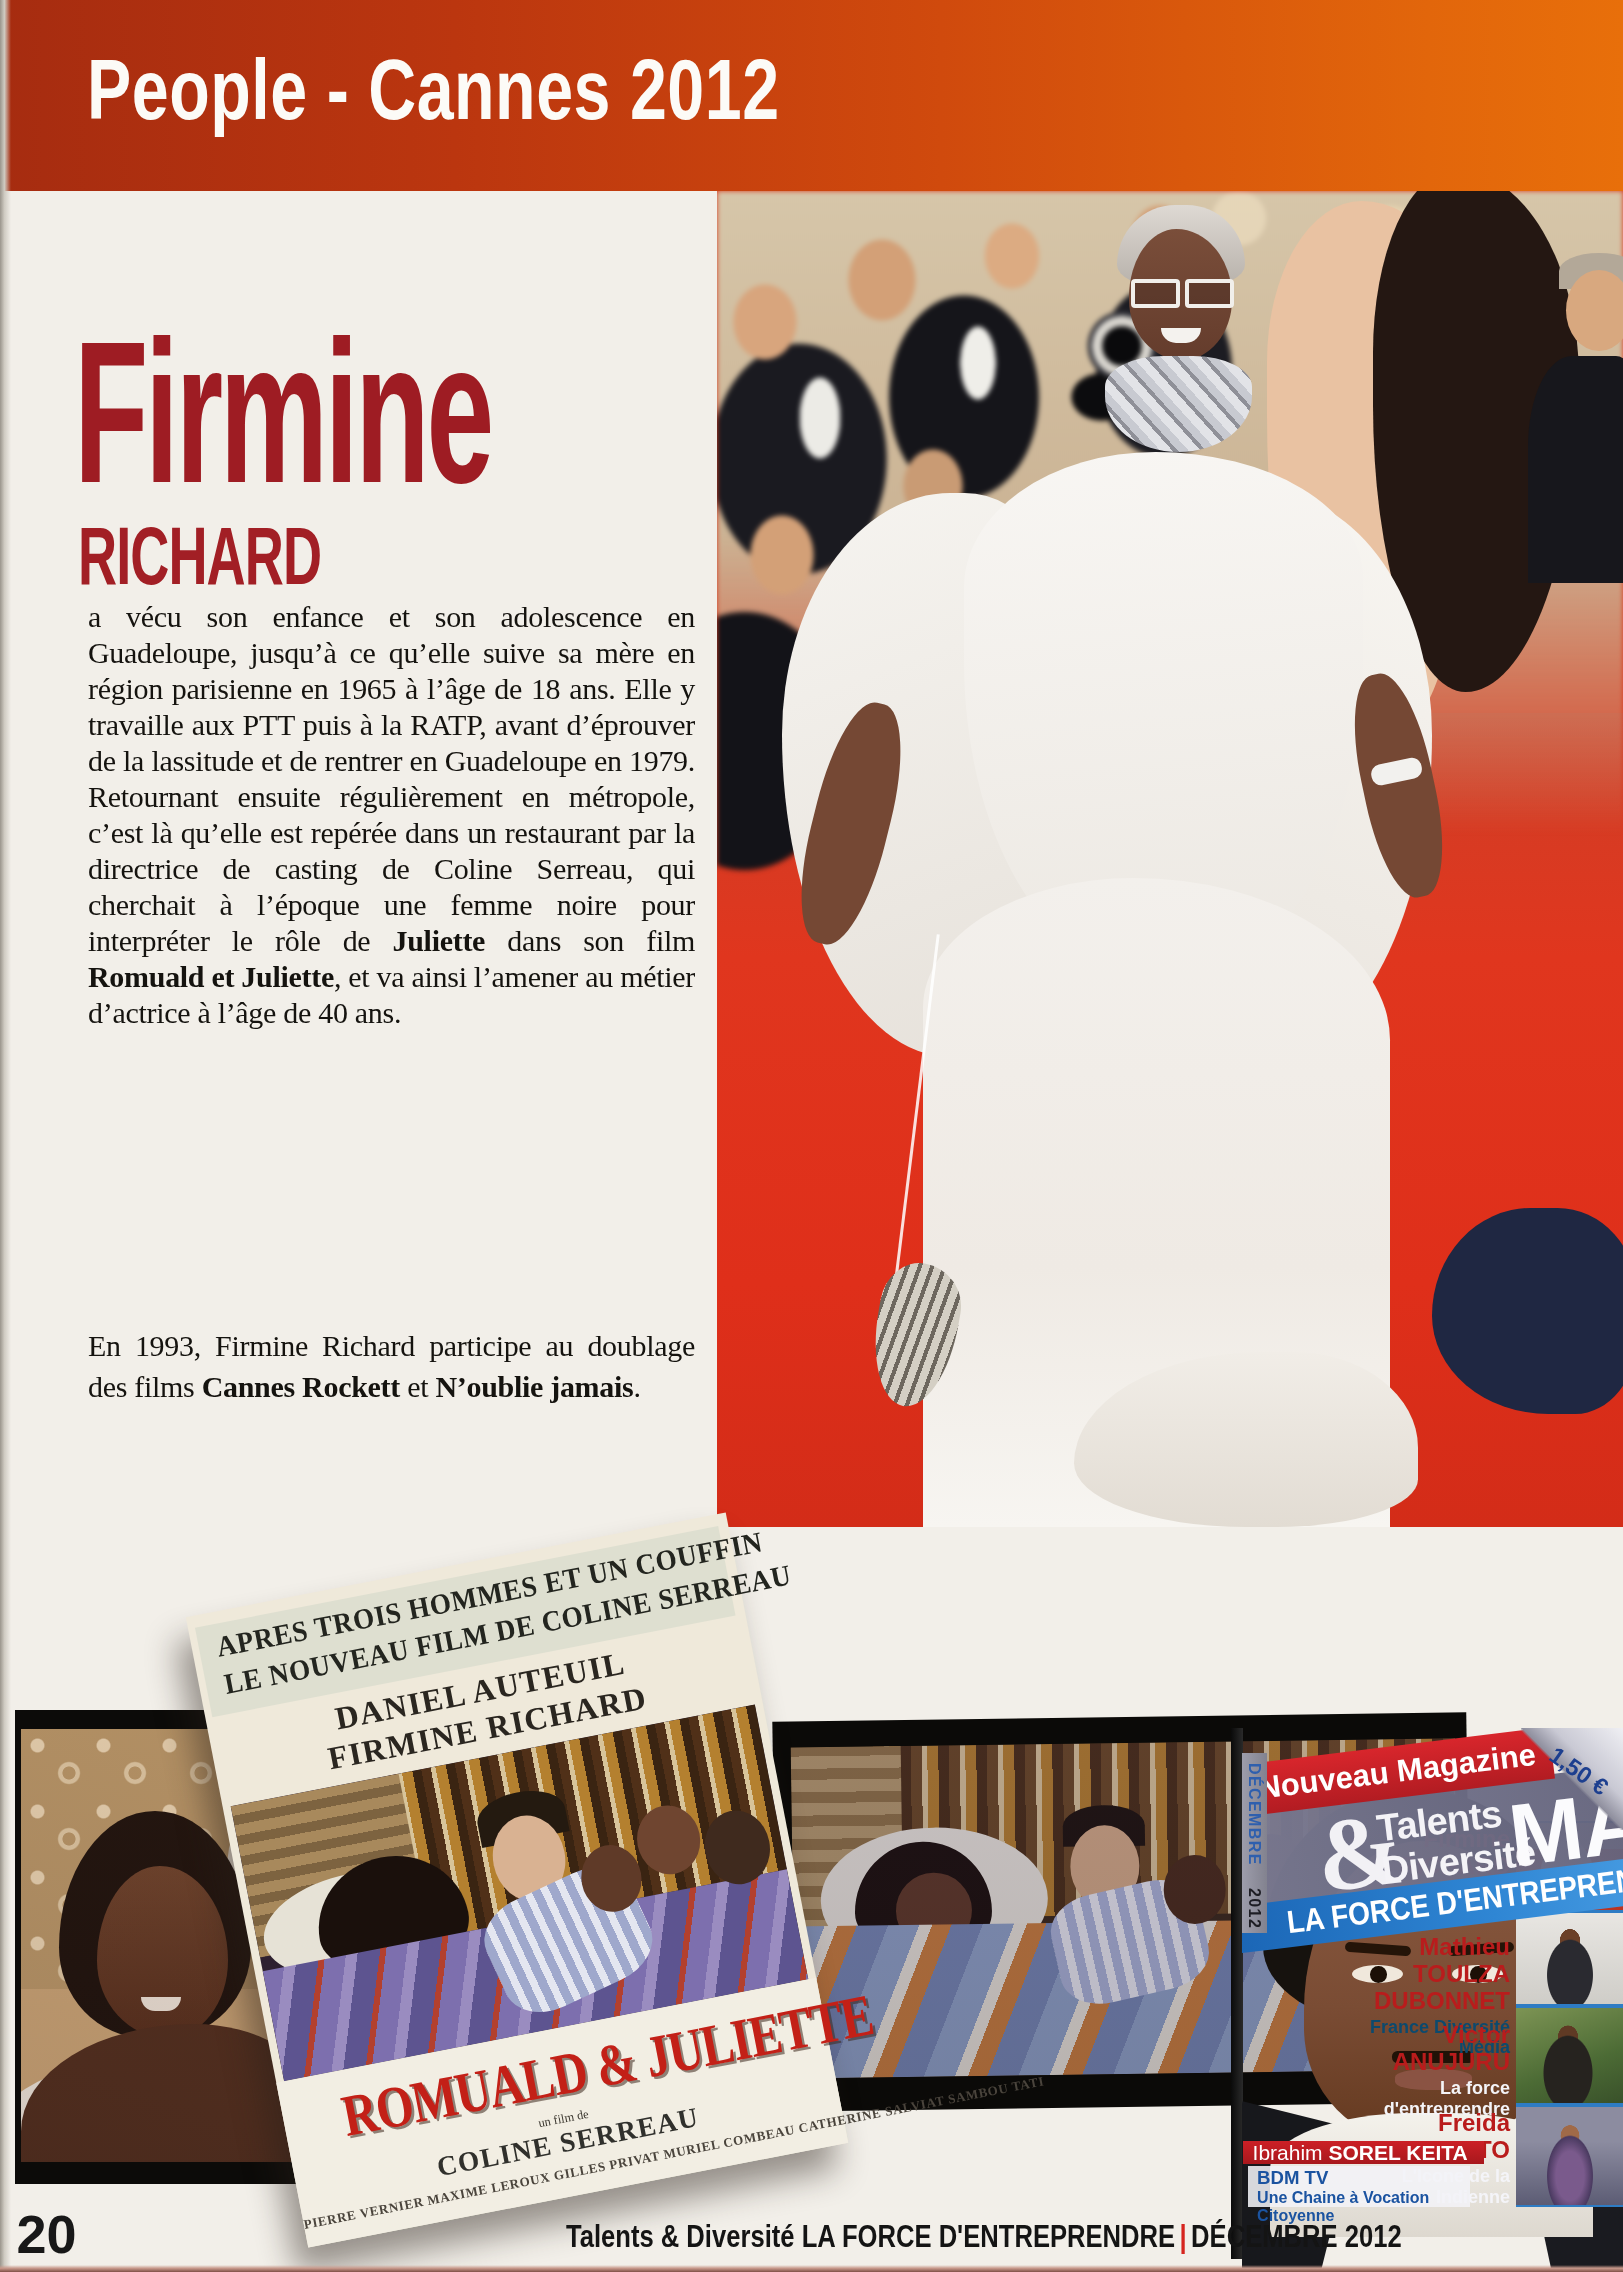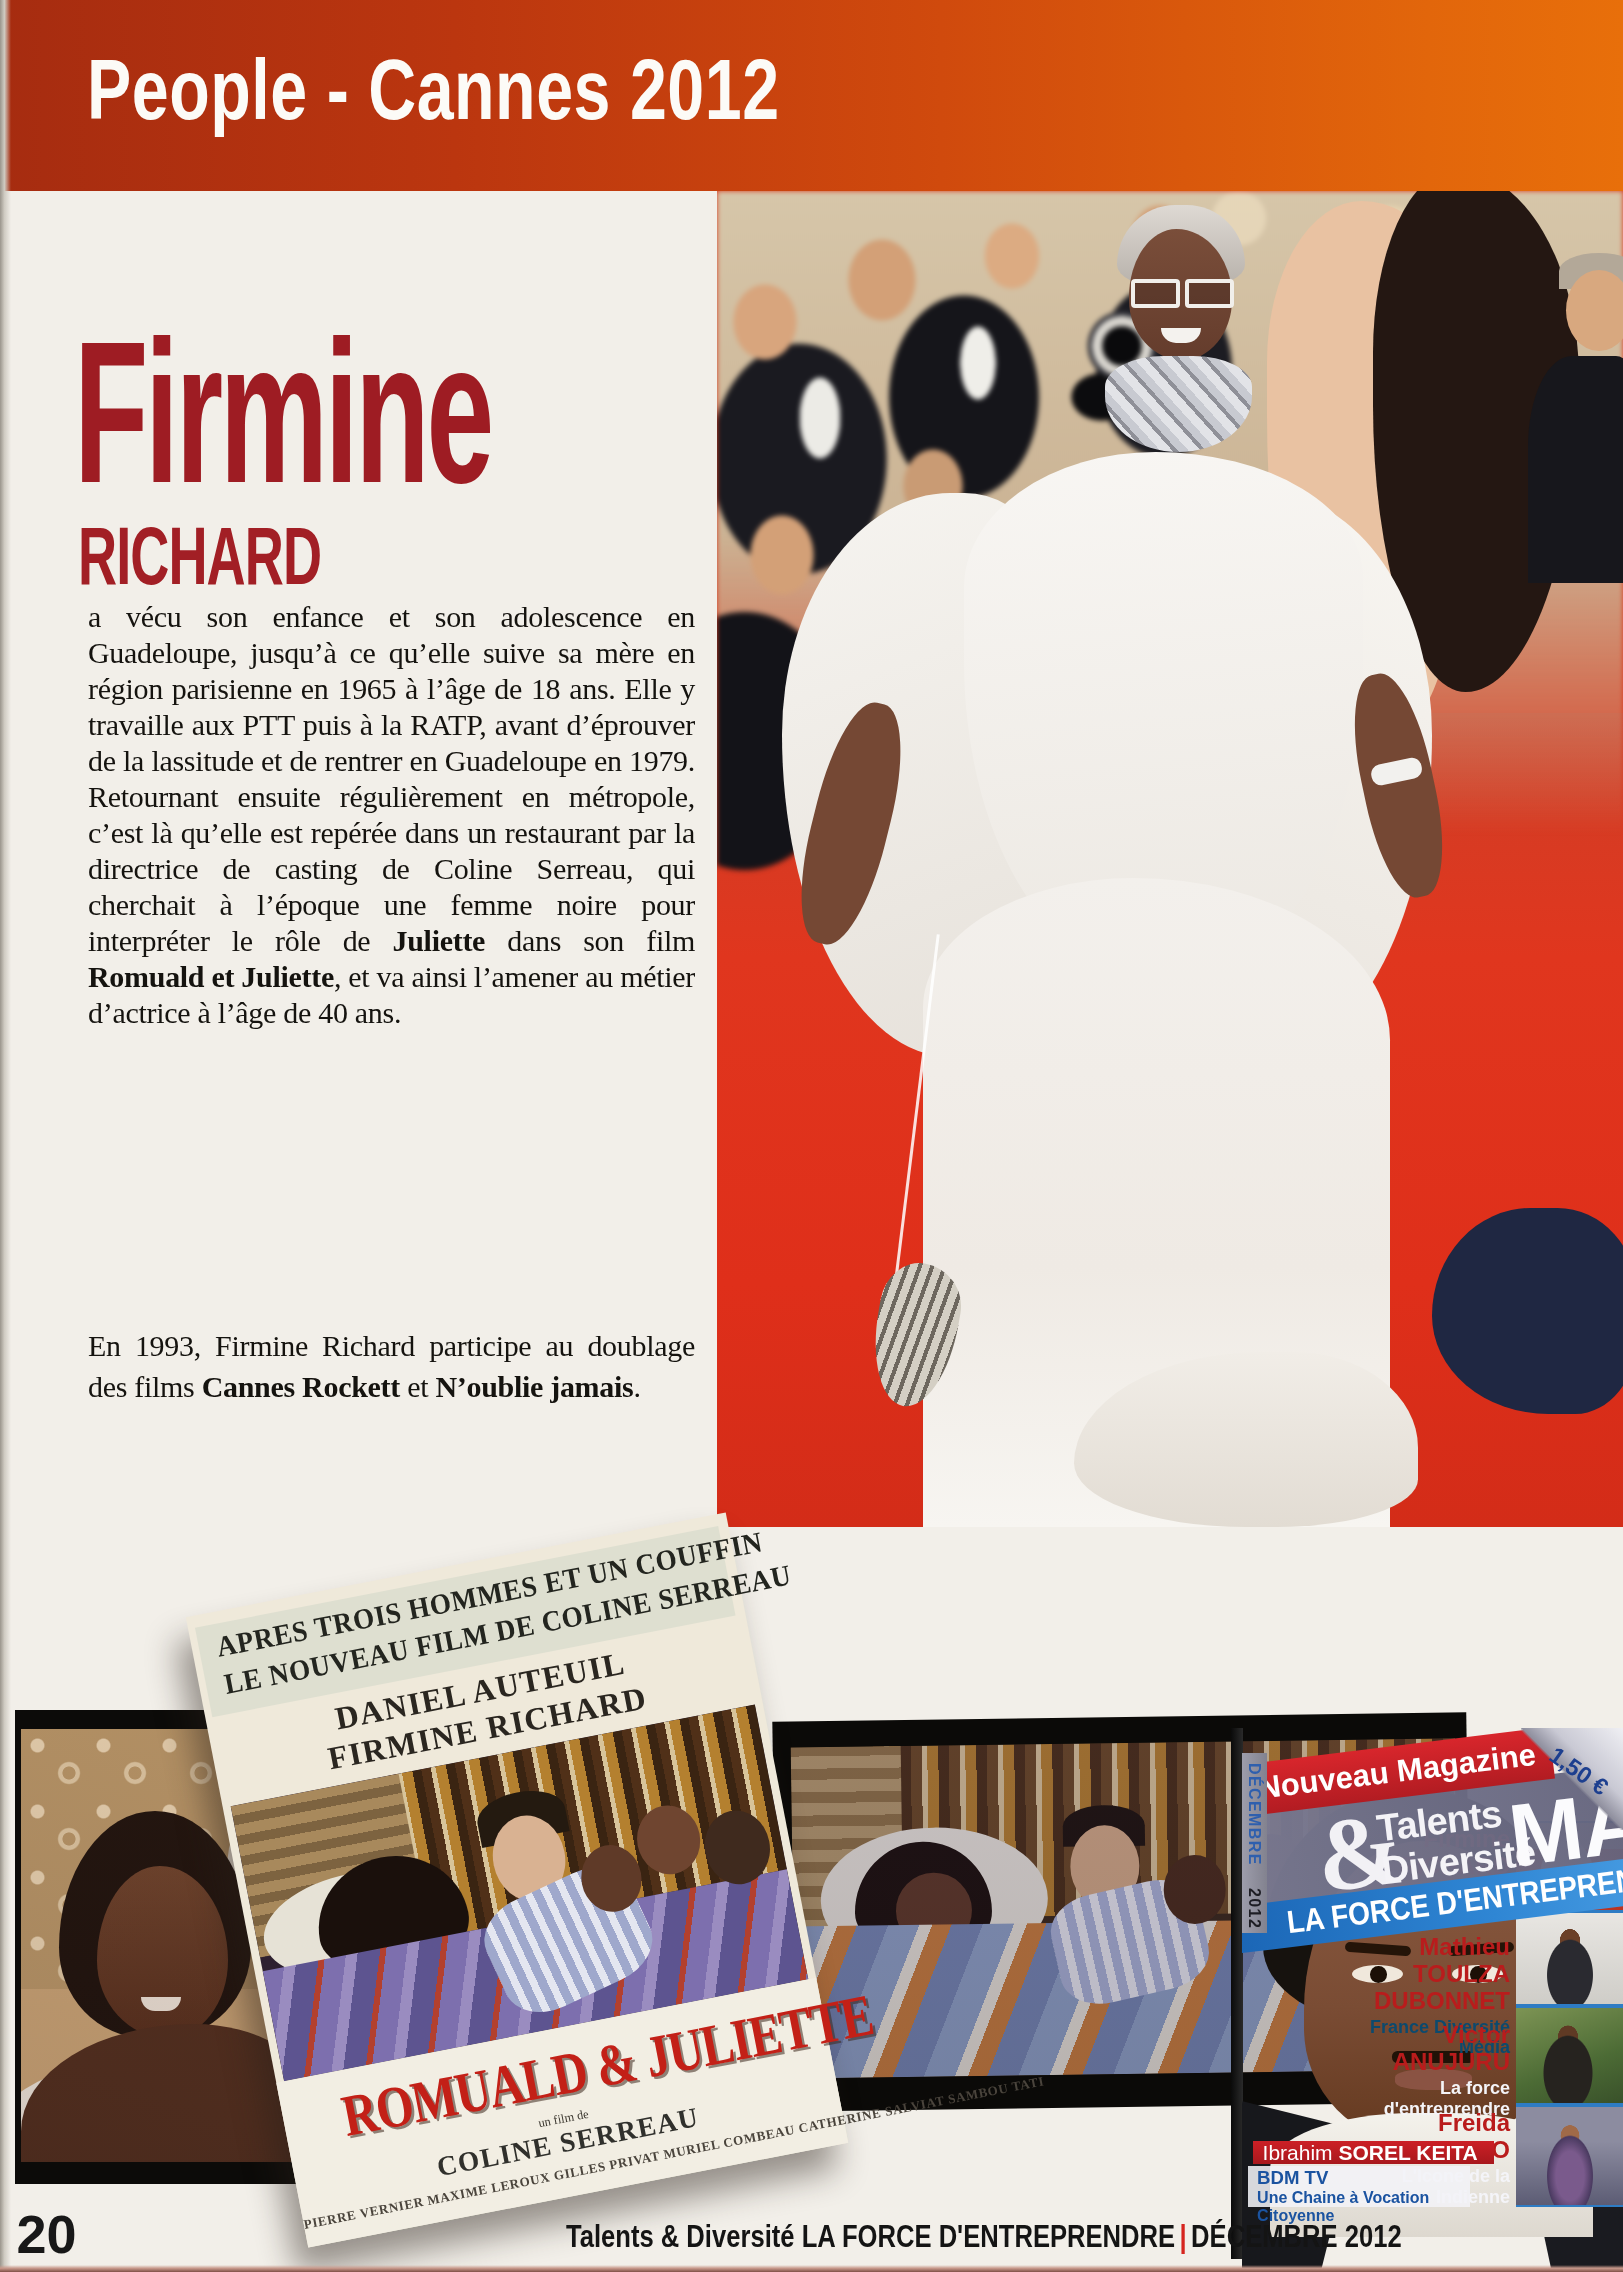--- a/index.html
+++ b/index.html
@@ -236,21 +236,21 @@
     radial-gradient(23.4px 41px at 54px 69px,#7a5a8c 0 60%,#4a3a60 96%,transparent),
     radial-gradient(9.6px 11px at 54px 29px,#a06a48 0 96%,transparent),
     linear-gradient(180deg,#8c8ca0 0 35%,#5c5c74);}
   .mc-cap{position:absolute;right:113px;text-align:right;line-height:1.12;}
   .mc-cap .nm{color:#b91c1c;font-weight:bold;font-size:24px;display:block;}
   .mc-cap .ds{font-weight:bold;font-size:18px;display:block;margin-top:2.7px;}
   .mc-cap .ds.dark{color:#0c4a6e;} .mc-cap .ds.light{color:#f4f4f8;}
   .mc-c1{top:98px;width:158px;} .mc-c2{top:206px;width:158px;}
   .mc-c3{top:294px;width:158px;} .mc-c4{top:382px;width:158px;}
 
-  .mc-keita{position:absolute;left:11px;top:413px;width:231px;height:23.4px;background:linear-gradient(180deg,#cc2026,#a8181d);
+  .mc-keita{position:absolute;left:1px;top:413px;width:231px;height:23.4px;background:linear-gradient(180deg,#cc2026,#a8181d);
     color:#fff;font-size:21px;line-height:23.4px;padding-left:9.6px;white-space:nowrap;}
   .mc-keita b{font-weight:bold;}
   .mc-bdm{position:absolute;left:5.5px;top:438px;width:213px;height:40px;background:rgba(242,243,247,0.88);
     color:#1b53a0;font-weight:bold;padding:1.4px 0 0 9.6px;}
   .mc-bdm .l1{font-size:18.6px;display:block;}
   .mc-bdm .l2{font-size:16px;display:block;}
   .mc-ad{position:absolute;left:0;right:0;top:480px;bottom:0;background:#252b66;border-top:2.1px solid #4a7fd0;
     text-align:center;overflow:hidden;
     background-image:radial-gradient(41px 27.5px at 10% 80%,rgba(122,110,170,0.5) 0 60%,transparent 62%),
       radial-gradient(34px 23.4px at 92% 30%,rgba(122,110,170,0.45) 0 60%,transparent 62%),

